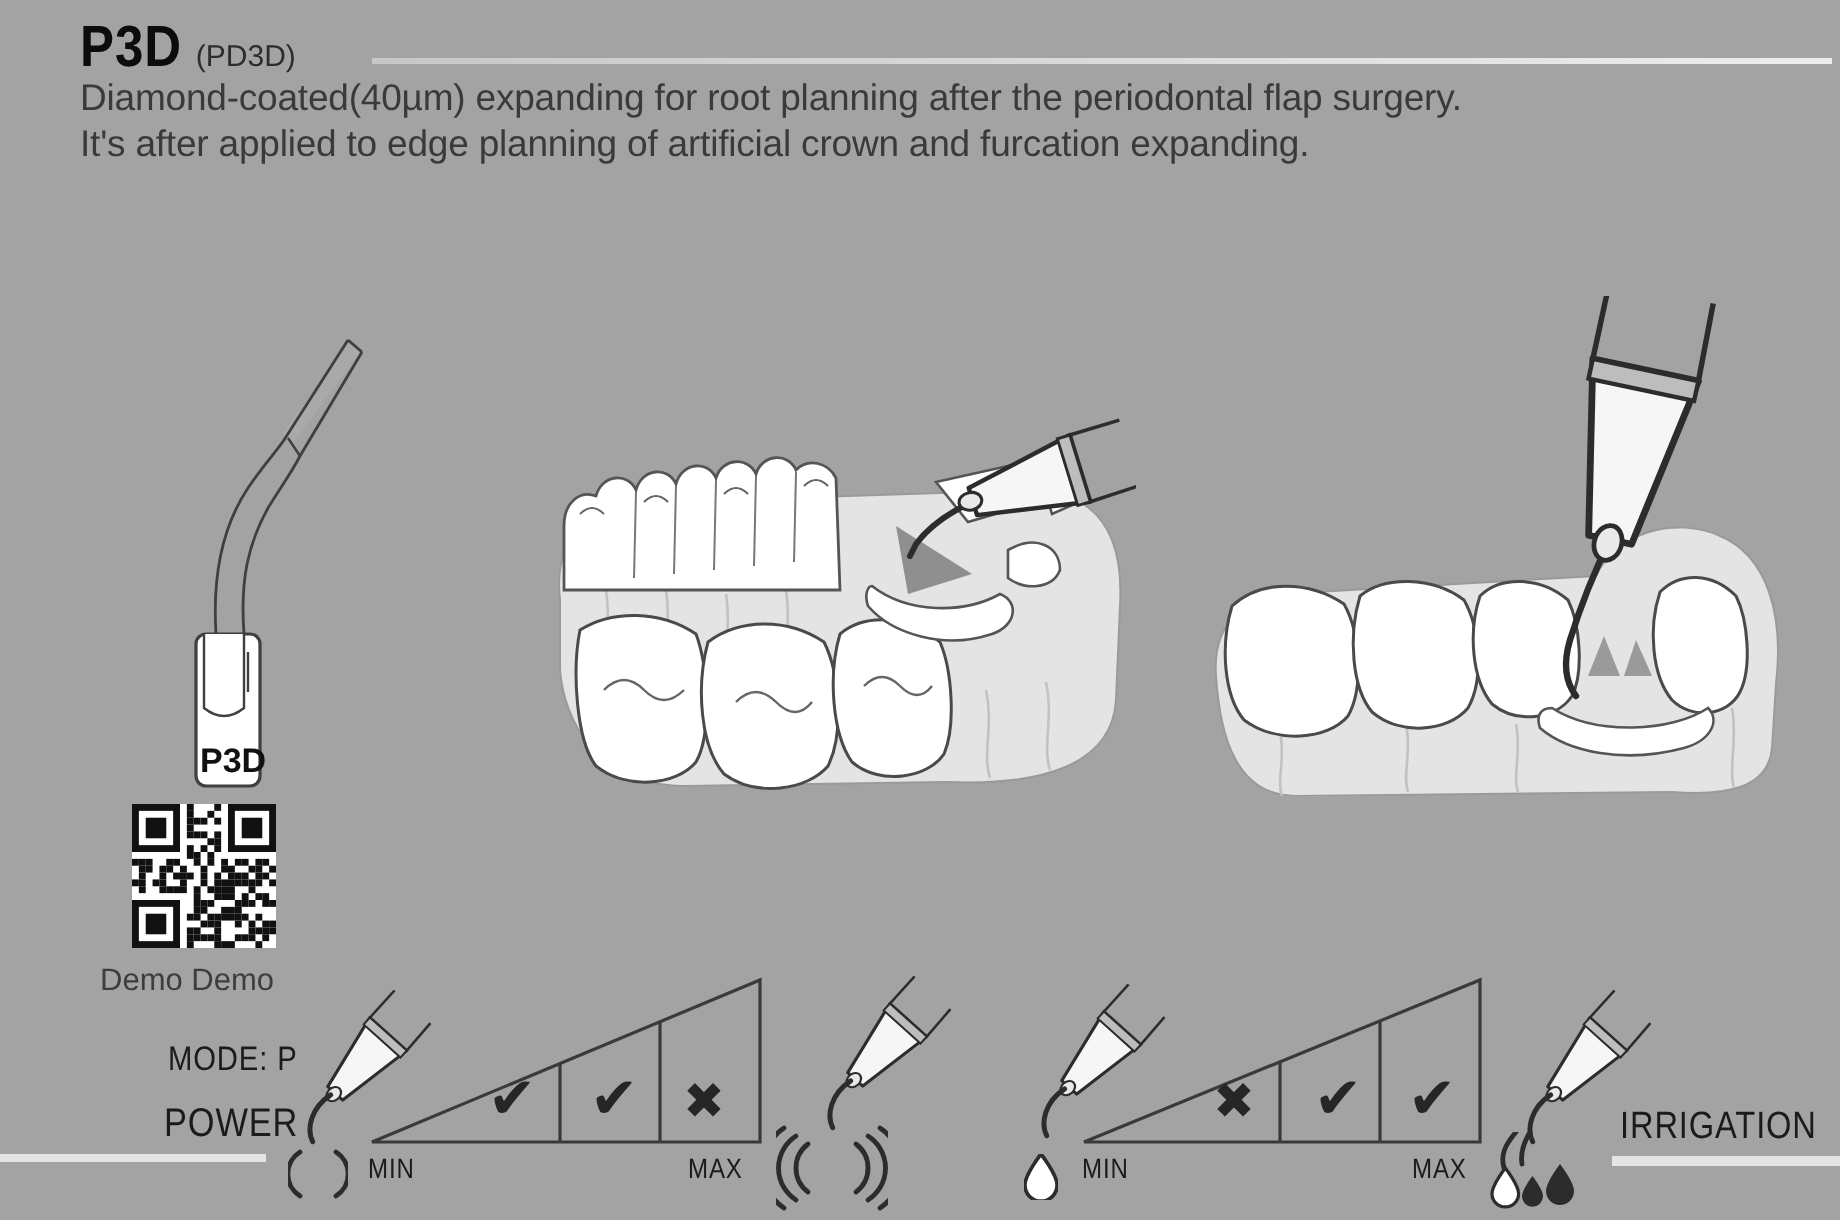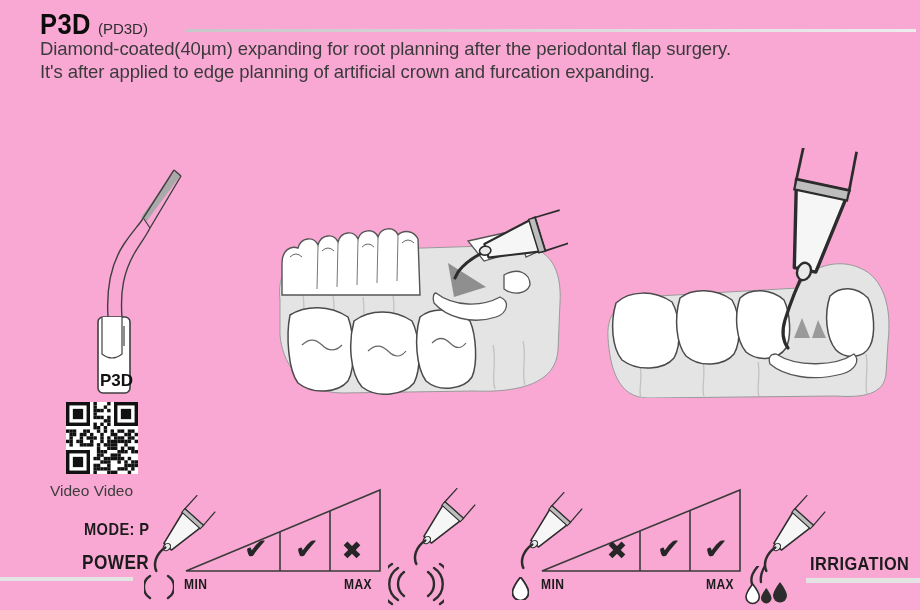--- a/index.html
+++ b/index.html
@@ -1,30 +1,30 @@
 <!DOCTYPE html>
 <html><head>
 <meta charset="utf-8">
 <style>
   html,body{margin:0;padding:0;background:#fff}
-  .page{position:relative;width:920px;height:610px;background:#f9a8d4;overflow:hidden;
+  .page{position:relative;width:920px;height:610px;background:#a3a3a3;overflow:hidden;
         font-family:"Liberation Sans",sans-serif;color:#333}
   .abs{position:absolute}
   svg{display:block}
   
   .title-row{position:absolute;left:40px;top:8px;display:flex;align-items:baseline}
   .title{font-size:29px;font-weight:bold;color:#0c0c0c;display:inline-block;
          transform:scaleX(.88);transform-origin:left bottom;letter-spacing:.5px}
   .title-alt{font-size:15px;color:#2d2d2d;margin-left:0px}
   .title-rule{position:absolute;left:186px;top:29px;width:730px;height:3px;
               background:linear-gradient(to right,#c7c7c7,#ededed)}
   .desc{position:absolute;left:40px;margin:0;font-size:18.5px;color:#3a3a3a;
         white-space:nowrap;letter-spacing:-0.1px}
   
-  .blabel{position:absolute;font-weight:bold;color:#1b1b1b;white-space:nowrap}
+  .blabel{position:absolute;font-weight:normal;color:#1b1b1b;white-space:nowrap}
   .cond{display:inline-block;transform:scaleX(.86);transform-origin:left top;letter-spacing:.5px}
   .mode-label{left:84px;top:520px;font-size:17px}
   .power-label{left:82px;top:551px;font-size:20px}
   .irrigation-label{left:810px;top:553px;font-size:19px}
   .minmax{font-size:14px}
   .under-power{position:absolute;left:0;top:577px;width:133px;height:4px;background:#e4e4e4}
   .under-irr{position:absolute;left:806px;top:578px;width:114px;height:5px;background:#e4e4e4}
   .mark{position:absolute;width:32px;text-align:center;font-size:29px;line-height:34px;
         color:#262626;font-family:"DejaVu Sans",sans-serif;font-weight:bold}
   .qr-caption{position:absolute;left:50px;top:482px;font-size:15.5px;color:#3d3d3d}
@@ -288,21 +288,21 @@
         <rect x="51.2" y="60.8" width="3.2" height="3.2"></rect>
         <rect x="54.4" y="60.8" width="3.2" height="3.2"></rect>
         <rect x="60.8" y="60.8" width="3.2" height="3.2"></rect>
         <rect x="25.6" y="64.0" width="3.2" height="3.2"></rect>
         <rect x="38.4" y="64.0" width="3.2" height="3.2"></rect>
         <rect x="41.6" y="64.0" width="3.2" height="3.2"></rect>
         <rect x="44.8" y="64.0" width="3.2" height="3.2"></rect>
         <rect x="57.6" y="64.0" width="3.2" height="3.2"></rect>
       </g>
   </svg>
-  <div class="qr-caption">Video Video</div>
+  <div class="qr-caption">Demo Demo</div>
 
   <div class="blabel mode-label"><span class="cond">MODE: P</span></div>
   <div class="blabel power-label"><span class="cond">POWER</span></div>
   <div class="under-power"></div>
 
   <svg class="abs" style="left:138px;top:495px" width="78" height="94" viewBox="0 0 100 120">
       <use href="#hp-full"></use>
     </svg>
   <svg class="abs" style="left:144px;top:574px" width="30" height="26" viewBox="0 0 30 26">
     <path class="iconline" stroke-width="2" d="M6,2 A13 13 0 0 0 6,24"></path>

